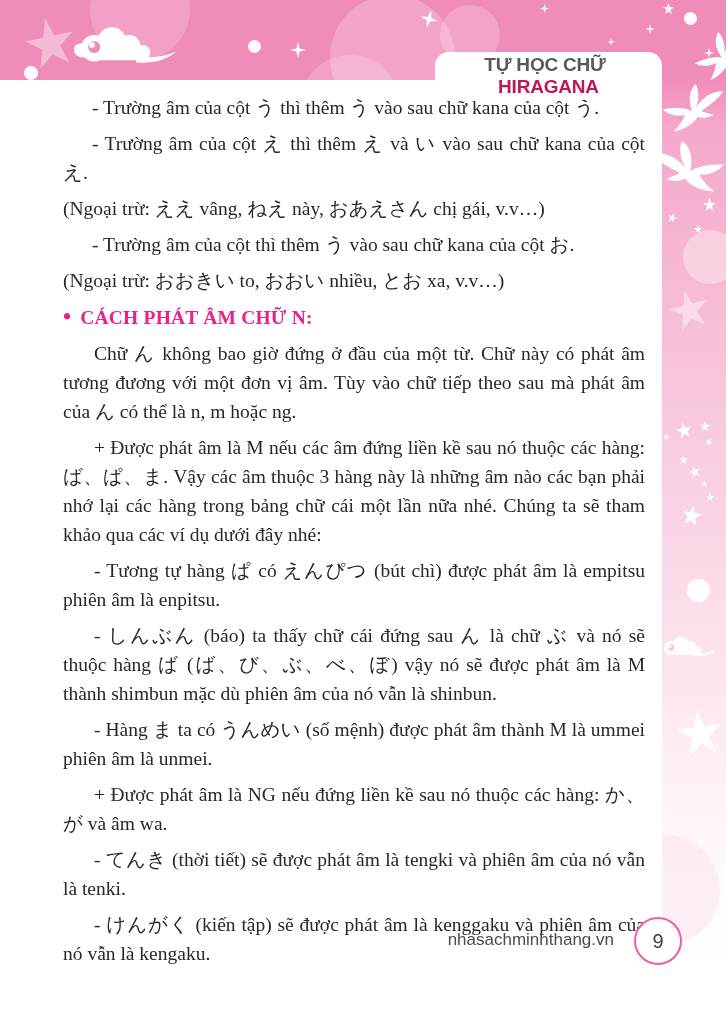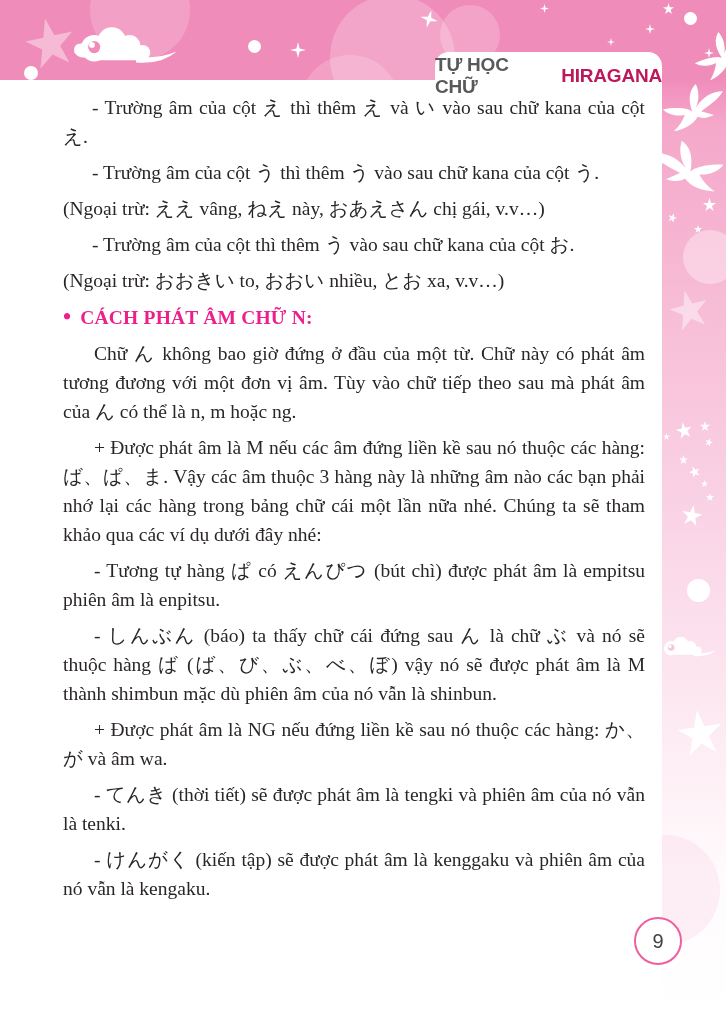--- a/index.html
+++ b/index.html
@@ -12,21 +12,21 @@
   .dot{position:absolute;border-radius:50%;background:#fff;}
   .star5{position:absolute;background:#fff;
          clip-path:polygon(50% 0%,61.8% 38.2%,100% 38.2%,69.1% 61.8%,80.9% 100%,50% 76.4%,19.1% 100%,30.9% 61.8%,0% 38.2%,38.2% 38.2%);}
   .sparkle{position:absolute;background:#fff;
          clip-path:polygon(50% 0%,60% 40%,100% 50%,60% 60%,50% 100%,40% 60%,0% 50%,40% 40%);}
   .deco-svg{position:absolute;}
 
   
   .header-tab{position:absolute;left:435px;top:52px;width:227px;height:48px;background:#fff;
               border-radius:14px 14px 0 0;z-index:3;display:flex;align-items:center;justify-content:center;
-              font-family:"Liberation Sans","DejaVu Sans",sans-serif;font-weight:bold;font-size:19px;letter-spacing:-0.2px;}
+              font-family:"Liberation Sans","DejaVu Sans",sans-serif;font-weight:bold;font-size:19px;letter-spacing:-0.2px;flex-direction:column;}
   .tab-prefix{color:#58595b;margin-right:7px;}
   .tab-highlight{color:#be185d;}
 
   
   .right-strip{position:absolute;left:662px;top:0;width:64px;height:1017px;overflow:hidden;z-index:0;
      background:linear-gradient(180deg,#f08cba 0px,#f08cba 78px,#f5a8ca 125px,#f7bcd6 300px,
                 #fad4e6 520px,#fdeaf2 720px,#fffbfd 880px,#ffffff 100%);}
 
   
   .content{position:absolute;left:63px;top:93px;width:582px;z-index:2;color:#2a2627;}
@@ -121,36 +121,38 @@
       <path fill="#fff" d="M34 30 C30 18 30 8 38 0 C42 8 42 18 38 26 C46 14 56 8 68 8 C62 18 52 24 44 30 L58 34 C50 38 44 38 40 36 C36 44 26 50 14 52 C20 46 24 40 26 34 C18 36 8 34 2 28 C12 26 22 26 30 28 Z"></path>
     </svg>
   </div>
 
   <div class="header-tab">
     <span class="tab-prefix">TỰ HỌC CHỮ</span>
     <span class="tab-highlight">HIRAGANA</span>
   </div>
 
   <div class="content">
+    <p class="p-dash">-  Trường âm của cột う thì thêm う vào sau chữ kana của cột う.</p>
     <p class="p-dash">-  Trường âm của cột え thì thêm え và い vào sau chữ kana của cột え.</p>
-    <p class="p-dash">-  Trường âm của cột う thì thêm う vào sau chữ kana của cột う.</p>
     <p class="p-flush">(Ngoại trừ: ええ vâng, ねえ này, おあえさん chị gái, v.v…)</p>
     <p class="p-dash">-  Trường âm của cột thì thêm う vào sau chữ kana của cột お.</p>
     <p class="p-flush">(Ngoại trừ: おおきい to, おおい nhiều, とお xa, v.v…)</p>
 
     <p class="heading">
       <span class="bullet">•</span><span>CÁCH PHÁT ÂM CHỮ N:</span>
     </p>
 
     <p class="p-indent">Chữ ん không bao giờ đứng ở đầu của một từ. Chữ này có phát âm tương đương với một đơn vị âm. Tùy vào chữ tiếp theo sau mà phát âm của ん có thể là n, m hoặc ng.</p>
     <p class="p-indent">+ Được phát âm là M nếu các âm đứng liền kề sau nó thuộc các hàng: ば、ぱ、ま. Vậy các âm thuộc 3 hàng này là những âm nào các bạn phải nhớ lại các hàng trong bảng chữ cái một lần nữa nhé. Chúng ta sẽ tham khảo qua các ví dụ dưới đây nhé:</p>
     <p class="p-indent">- Tương tự hàng ぱ có えんぴつ (bút chì) được phát âm là empitsu phiên âm là enpitsu.</p>
     <p class="p-indent">- しんぶん (báo) ta thấy chữ cái đứng sau ん là chữ ぶ và nó sẽ thuộc hàng ば (ば、び、ぶ、べ、ぼ) vậy nó sẽ được phát âm là M thành shimbun mặc dù phiên âm của nó vẫn là shinbun.</p>
+    <p class="p-indent">- Hàng ま ta có うんめい (số mệnh) được phát âm thành M là ummei phiên âm là unmei.</p>
     <p class="p-indent">+ Được phát âm là NG nếu đứng liền kề sau nó thuộc các hàng: か、が và âm wa.</p>
     <p class="p-indent">- てんき (thời tiết) sẽ được phát âm là tengki và phiên âm của nó vẫn là tenki.</p>
     <p class="p-indent">- けんがく (kiến tập) sẽ được phát âm là kenggaku và phiên âm của nó vẫn là kengaku.</p>
   </div>
 
+  <div class="footer-site">nhasachminhthang.vn</div>
   <div class="page-circle">
     <span>9</span>
   </div>
 
 </div>
 
 </body></html>

